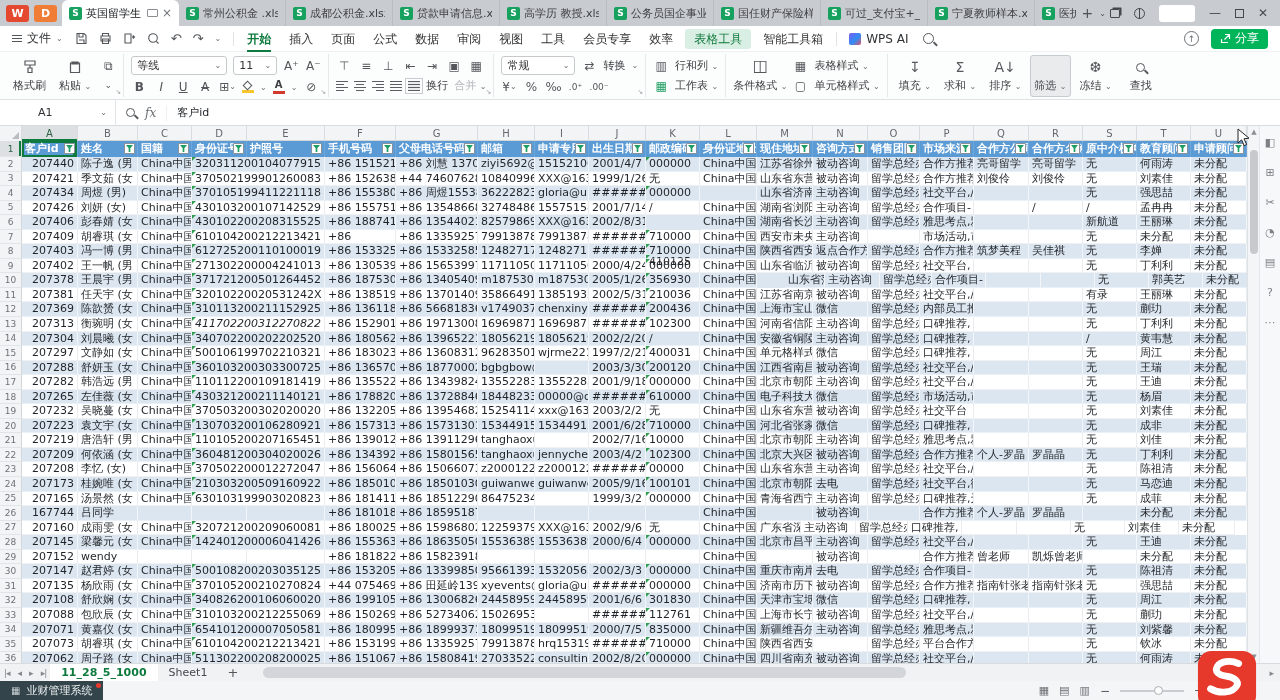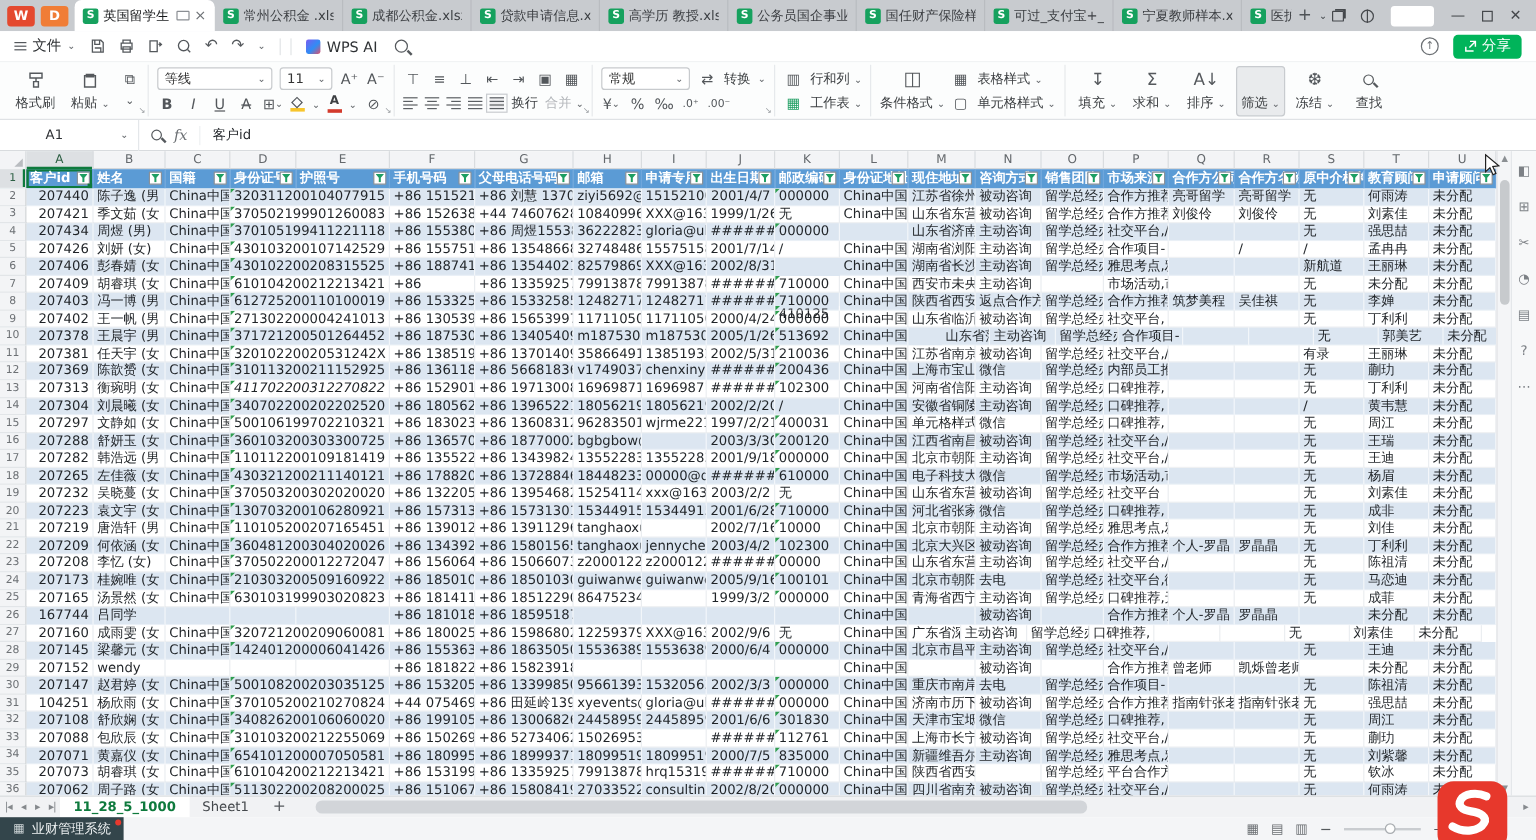--- a/index.html
+++ b/index.html
@@ -228,20 +228,34 @@
       </svg>
     <svg width="13" height="13" viewBox="0 0 13 13">
         <circle cx="6" cy="6" r="4.3" fill="none" stroke="#54585c" stroke-width="1.1"></circle>
         <path d="M9.3 9.3l2.2 2.2" stroke="#54585c" stroke-width="1.1"></path>
       </svg>
     <span class="uglyph">↶</span>
     <span class="uglyph">↷</span>
     <span class="mcaret">⌄</span>
   </div>
   <span class="mdiv"></span>
+  <nav class="menu-items" id="menuItems">
+      <div class="menu-item active">开始</div>
+      <div class="menu-item">插入</div>
+      <div class="menu-item">页面</div>
+      <div class="menu-item">公式</div>
+      <div class="menu-item">数据</div>
+      <div class="menu-item">审阅</div>
+      <div class="menu-item">视图</div>
+      <div class="menu-item">工具</div>
+      <div class="menu-item">会员专享</div>
+      <div class="menu-item">效率</div>
+      <div class="menu-item highlight">表格工具</div>
+      <div class="menu-item">智能工具箱</div>
+    </nav>
   <span class="mdiv"></span>
   <div class="ai-chip">
     <span class="ai-ico"></span>
     <span>WPS AI</span>
   </div>
   <span class="menu-search"></span>
   <div class="mb-right">
     <span class="upload-ic">↑</span>
     <div class="share-btn">
       <svg width="11" height="11" viewBox="0 0 11 11">
@@ -726,21 +740,21 @@
         <div class="rn">10</div>
         <div class="dcell ar" style="width: 56px;">207378</div>
         <div class="dcell" style="width: 60px;">王晨宇 (男</div>
         <div class="dcell" style="width: 54px;">China中国</div>
         <div class="dcell tri" style="width: 133px;">371721200501264452</div>
         <div class="dcell" style="width: 71px;">+86 18753080</div>
         <div class="dcell" style="width: 82px;">+86 1340540988</div>
         <div class="dcell" style="width: 57px;">m1875308</div>
         <div class="dcell" style="width: 54px;">m1875308</div>
         <div class="dcell ar" style="width: 57px;">2005/1/26</div>
-        <div class="dcell tri" style="width: 54px;">513692</div>
+        <div class="dcell tri" style="width: 54px;">356930</div>
         <div class="dcell" style="width: 57px;">China中国</div>
         <div class="dcell" style="width: 40px; margin-left: 28px;">山东省菏泽</div>
         <div class="dcell" style="width: 55px;">主动咨询</div>
         <div class="dcell" style="width: 52px;">留学总经办</div>
         <div class="dcell" style="width: 54px;">合作项目-</div>
         <div class="dcell" style="width: 55px;"></div>
         <div class="dcell" style="width: 54px;"></div>
         <div class="dcell" style="width: 54px;">无</div>
         <div class="dcell" style="width: 54px;">郭美艺</div>
         <div class="dcell" style="width: 56px;">未分配</div>
@@ -1202,21 +1216,21 @@
         <div class="dcell" style="width: 52px;">留学总经办</div>
         <div class="dcell" style="width: 54px;">合作项目-</div>
         <div class="dcell" style="width: 55px;"></div>
         <div class="dcell" style="width: 54px;"></div>
         <div class="dcell" style="width: 54px;">无</div>
         <div class="dcell" style="width: 54px;">陈祖清</div>
         <div class="dcell" style="width: 56px;">未分配</div>
       </div>
       <div class="drow">
         <div class="rn">31</div>
-        <div class="dcell ar" style="width: 56px;">104251</div>
+        <div class="dcell ar" style="width: 56px;">207135</div>
         <div class="dcell" style="width: 60px;">杨欣雨 (女</div>
         <div class="dcell" style="width: 54px;">China中国</div>
         <div class="dcell tri" style="width: 133px;">370105200210270824</div>
         <div class="dcell" style="width: 71px;">+44 07546918</div>
         <div class="dcell" style="width: 82px;">+86 田延岭13954</div>
         <div class="dcell" style="width: 57px;">xyevents@</div>
         <div class="dcell" style="width: 54px;">gloria@uk</div>
         <div class="dcell ar" style="width: 57px;">########</div>
         <div class="dcell tri" style="width: 54px;">000000</div>
         <div class="dcell" style="width: 57px;">China中国</div>

